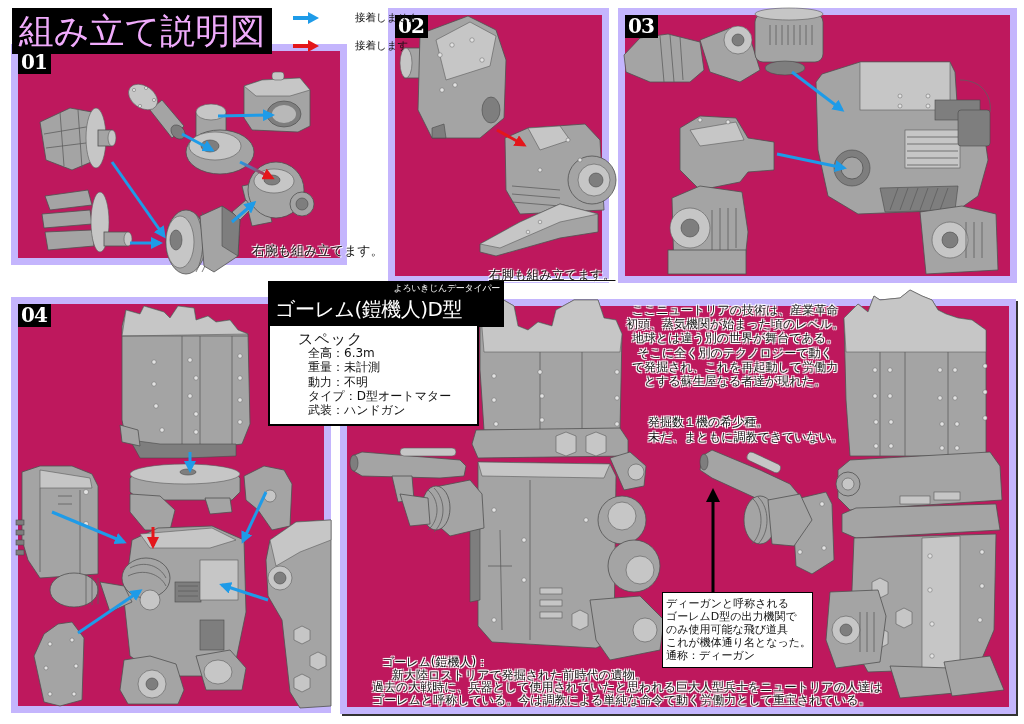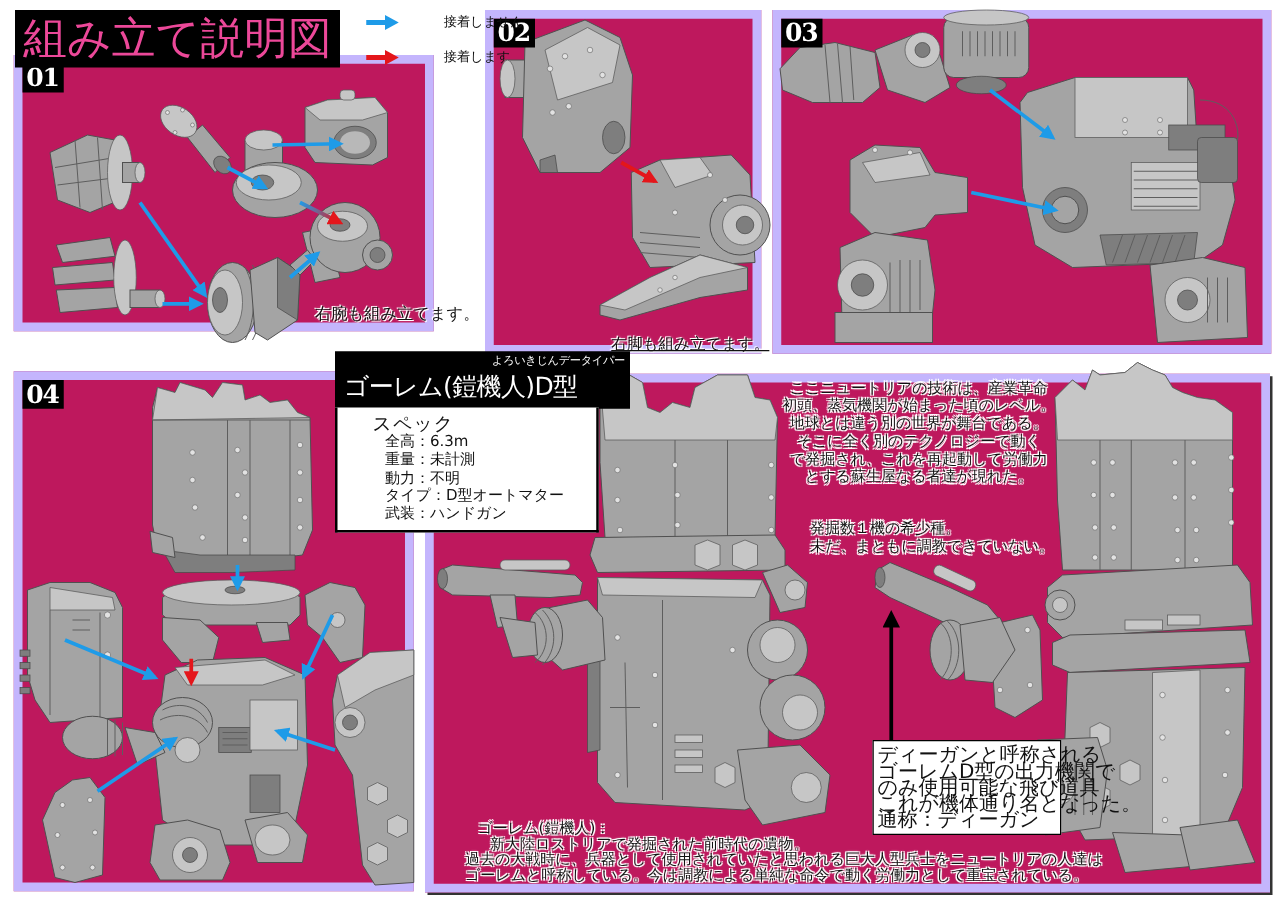--- a/index.html
+++ b/index.html
@@ -1,18 +1,18 @@
 <!DOCTYPE html>
 <html><head>
 <meta charset="utf-8">
 <style>
   html,body{margin:0;padding:0;background:#fff;}
   body{width:1024px;height:724px;position:relative;overflow:hidden;font-family:"DejaVu Sans",sans-serif;color:#111;}
   .abs{position:absolute;}
-  .title-box{left:12px;top:8px;width:260px;height:46px;background:#000;color:#ec4899;font-size:35px;line-height:46px;text-align:center;z-index:6;letter-spacing:0;}
+  .title-box{left:12px;top:8px;width:260px;height:46px;background:#000;color:#f0abfc;font-size:35px;line-height:46px;text-align:center;z-index:6;letter-spacing:0;}
   .legend-item{position:absolute;left:292px;height:16px;display:flex;align-items:flex-end;z-index:6;gap:32px;}
   .legend-item svg{width:28px;height:14px;display:block;}
   .legend-label{font-size:10.5px;margin-left:3px;white-space:nowrap;}
   .panel{position:absolute;border:7px solid #c4b5fd;background:#be185d;box-sizing:border-box;}
   .plabel{position:absolute;left:0;top:0;background:#000;color:#fff;font-family:"DejaVu Serif",serif;font-weight:bold;font-size:20px;height:23px;line-height:23px;padding:0 4px 0 3px;z-index:5;letter-spacing:-1px;}
   .caption{position:absolute;white-space:nowrap;z-index:5;text-shadow:0 0 2px #fff,1px 1px 0 #fff,-1px -1px 0 #fff;}
   #p01{left:11px;top:44px;width:336px;height:221px;}
   #p02{left:388px;top:8px;width:221px;height:275px;}
   #p03{left:618px;top:8px;width:399px;height:275px;}
   #p04{left:11px;top:297px;width:320px;height:416px;}
@@ -26,21 +26,21 @@
   .model-head{left:268px;top:281px;width:236px;height:46px;background:#000;color:#fff;z-index:6;box-sizing:border-box;}
   .model-ruby{position:absolute;right:4px;top:1px;font-size:9px;letter-spacing:-0.3px;white-space:nowrap;}
   .model-name{position:absolute;left:7px;top:14px;font-size:20px;line-height:28px;white-space:nowrap;letter-spacing:-0.5px;}
   .spec-box{left:268px;top:326px;width:211px;height:100px;background:#fff;border:2px solid #000;border-top:none;box-sizing:border-box;z-index:6;}
   .spec-heading{position:absolute;left:28px;top:4px;font-size:15px;letter-spacing:1px;}
   .spec-list{position:absolute;left:38px;top:20px;font-size:12px;line-height:14.3px;}
   .spec-line{white-space:nowrap;}
   .halo{text-shadow:0 0 2px #fff,0 0 2px #fff,1px 1px 0 #fff,-1px -1px 0 #fff,1px -1px 0 #fff,-1px 1px 0 #fff;}
   .lore{left:612px;top:303px;width:246px;text-align:center;font-size:12px;line-height:14.2px;z-index:5;}
   .rarity{left:648px;top:415px;font-size:12px;line-height:15px;z-index:5;white-space:nowrap;}
-  .weapon-box{left:662px;top:592px;width:151px;height:76px;border:1.5px solid #000;background:#fff;box-sizing:border-box;padding:4px 0 0 3px;font-size:16px;line-height:13px;z-index:5;margin-left:36px;}
+  .weapon-box{left:662px;top:592px;width:151px;height:76px;border:1.5px solid #000;background:#fff;box-sizing:border-box;padding:4px 0 0 3px;font-size:11px;line-height:13px;z-index:5;}
   .weapon-box div{white-space:nowrap;}
   .golem-desc{left:372px;top:656px;font-size:12px;line-height:12.6px;z-index:5;white-space:nowrap;}
   .line{white-space:nowrap;}
 </style>
 </head>
 <body>
 
 <div class="abs title-box">組み立て説明図</div>
 
 <div class="legend-item" style="top:9px;">

